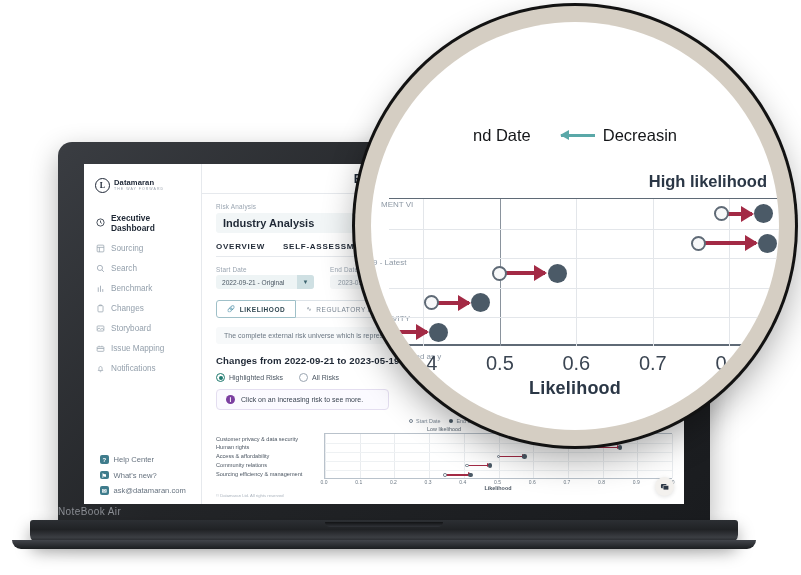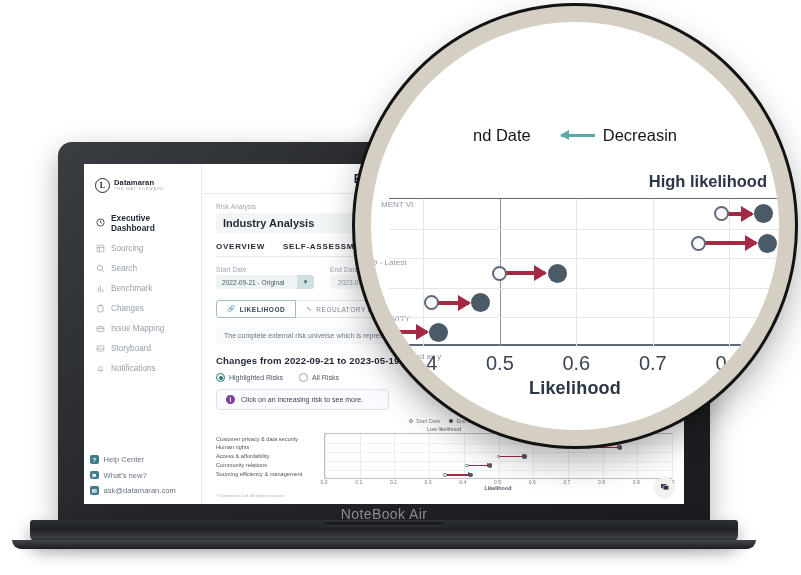--- a/index.html
+++ b/index.html
@@ -25,22 +25,22 @@
     background: linear-gradient(180deg,#2c2f33 0%,#202225 40%,#3b3e43 72%,#17181b 100%);
     border-radius: 3px 3px 9px 9px;
     box-shadow: 0 8px 16px rgba(0,0,0,.35);
   }
   .base::after{
     content:""; position:absolute; left:50%; top:2px; transform:translateX(-50%);
     width:118px; height:5px; border-radius:0 0 7px 7px;
     background:linear-gradient(180deg,#121315,#303338);
   }
   .notch-label {
-    position: absolute; left: 0; right: 0; top: 364px; text-align: center;
-    color: #8b8e94; font-size: 14px; letter-spacing: .4px;
+    position: absolute; left: 0; right: 0; top: 364px; 
+    color: #8b8e94; font-size: 10px; letter-spacing: .4px;
   }
   .foot { position:absolute; left:-46px; top:398px; width:744px; height:9px;
           background:linear-gradient(180deg,#42454b,#1b1d20); border-radius:0 0 14px 14px; }
 
   
   .app { position: absolute; inset: 0; display: flex; font-size: 8px; color: #4a5561; }
 
   .sidebar { width: 118px; height: 100%; background:#fff; border-right:1px solid #e6e9ed;
              display:flex; flex-direction:column; padding-top:6px; }
   .brand { display:flex; align-items:center; gap:4px; padding:8px 10px 10px 11px; }
@@ -51,21 +51,21 @@
   .brand-name { font-size:7.6px; font-weight:700; color:#202938; letter-spacing:.1px; }
   .brand-tag { font-size:3.5px; letter-spacing:1.05px; color:#98a1ac; margin-top:1px; }
 
   .nav { padding:4px 0 0 0; }
   .nav-item { display:flex; align-items:center; gap:6px; padding:5.5px 10px 5.5px 12px;
               font-size:8.2px; color:#94a0ac; cursor:pointer; }
   .nav-item.active { color:#1f2835; font-weight:600; font-size:8.4px; }
   .nav-ico { width:9px; height:9px; flex:0 0 9px; display:flex; align-items:center; justify-content:center; }
   .nav-ico svg { width:9px; height:9px; }
 
-  .side-foot { margin-top:auto; padding:0 10px 9px 6px; display:flex; flex-direction:column; gap:6.5px; }
+  .side-foot { margin-top:auto; padding:0 10px 9px 16px; display:flex; flex-direction:column; gap:6.5px; }
   .foot-item { display:flex; align-items:center; gap:5px; font-size:7.6px; color:#66727f; cursor:pointer; }
   .foot-ico { width:8.5px;height:8.5px;border-radius:2px;background:#3f7c8c;color:#fff;
               display:flex;align-items:center;justify-content:center;font-size:6px;font-weight:700; }
 
   .content { flex:1; display:flex; flex-direction:column; background:#fff; min-width:0; }
   .topbar { height:30px; border-bottom:1px solid #e6e9ed; display:flex; align-items:center;
             justify-content:center; background:#fff; }
   .topbar h1 { font-size:12.5px; font-weight:700; letter-spacing:1.2px; color:#1f2835; }
 
   .body-pad { padding:9px 12px 0 14px; flex:1; display:flex; flex-direction:column; min-height:0; }
@@ -243,34 +243,34 @@
                     <svg viewBox="0 0 16 16" fill="none" stroke="currentColor" stroke-width="1.3">
                       <rect x="3.5" y="3" width="9" height="11" rx="1.4"></rect>
                       <path d="M6 3V1.8h4V3"></path>
                     </svg>
                   </span>
                 <span>Changes</span>
               </div>
               <div class="nav-item">
                 <span class="nav-ico">
                     <svg viewBox="0 0 16 16" fill="none" stroke="currentColor" stroke-width="1.3">
+                      <rect x="2" y="3.5" width="12" height="9" rx="1.3"></rect>
+                      <path d="M2 10l3.4-3 3 2.6 2.4-2L14 10.4"></path>
+                    </svg>
+                  </span>
+                <span>Storyboard</span>
+              </div>
+              <div class="nav-item">
+                <span class="nav-ico">
+                    <svg viewBox="0 0 16 16" fill="none" stroke="currentColor" stroke-width="1.3">
                       <rect x="2" y="5" width="12" height="8" rx="1.2"></rect>
                       <path d="M2 8h12M5.5 5V3M10.5 5V3"></path>
                     </svg>
                   </span>
                 <span>Issue Mapping</span>
-              </div>
-              <div class="nav-item">
-                <span class="nav-ico">
-                    <svg viewBox="0 0 16 16" fill="none" stroke="currentColor" stroke-width="1.3">
-                      <rect x="2" y="3.5" width="12" height="9" rx="1.3"></rect>
-                      <path d="M2 10l3.4-3 3 2.6 2.4-2L14 10.4"></path>
-                    </svg>
-                  </span>
-                <span>Storyboard</span>
               </div>
               <div class="nav-item">
                 <span class="nav-ico">
                     <svg viewBox="0 0 16 16" fill="none" stroke="currentColor" stroke-width="1.3">
                       <path d="M4 11.5h8c-1-1-1.2-1.8-1.2-3.4 0-2.2-1-3.7-2.8-3.7s-2.8 1.5-2.8 3.7c0 1.6-.2 2.4-1.2 3.4z"></path>
                       <path d="M6.8 13c.3.6.7.9 1.2.9s.9-.3 1.2-.9"></path>
                     </svg>
                   </span>
                 <span>Notifications</span>
               </div>

